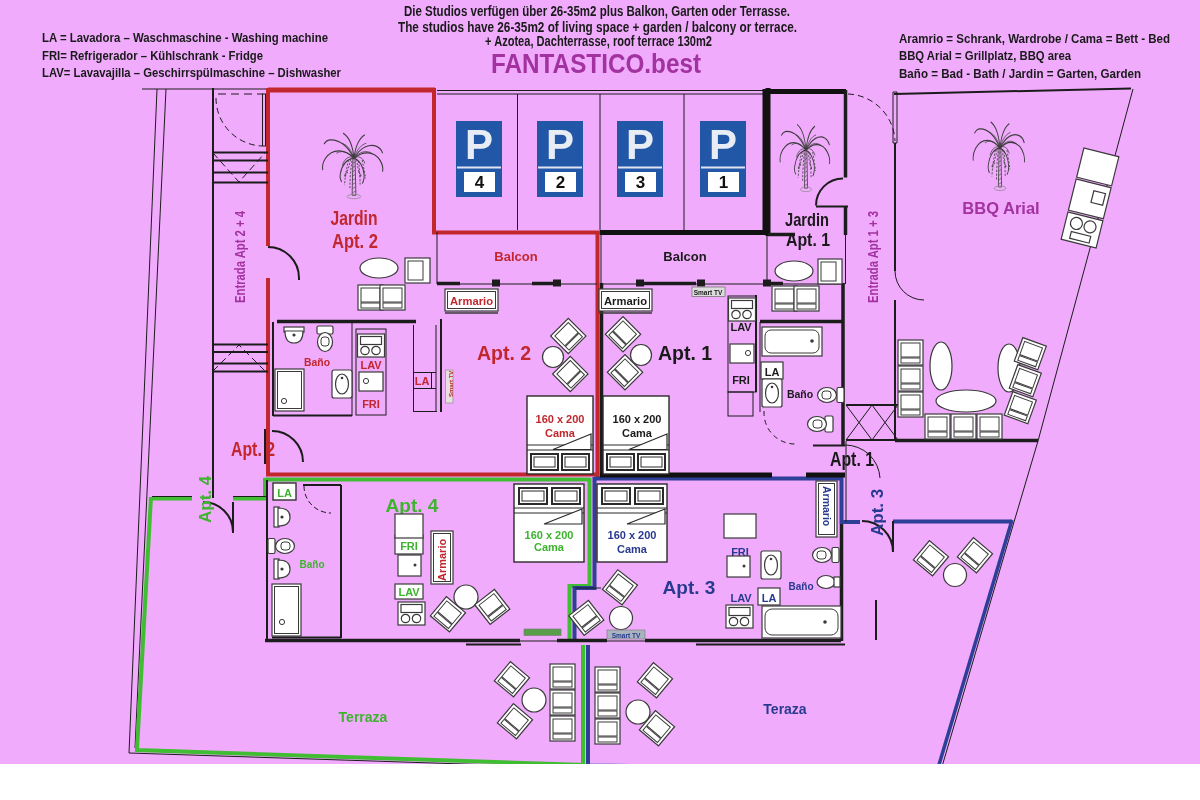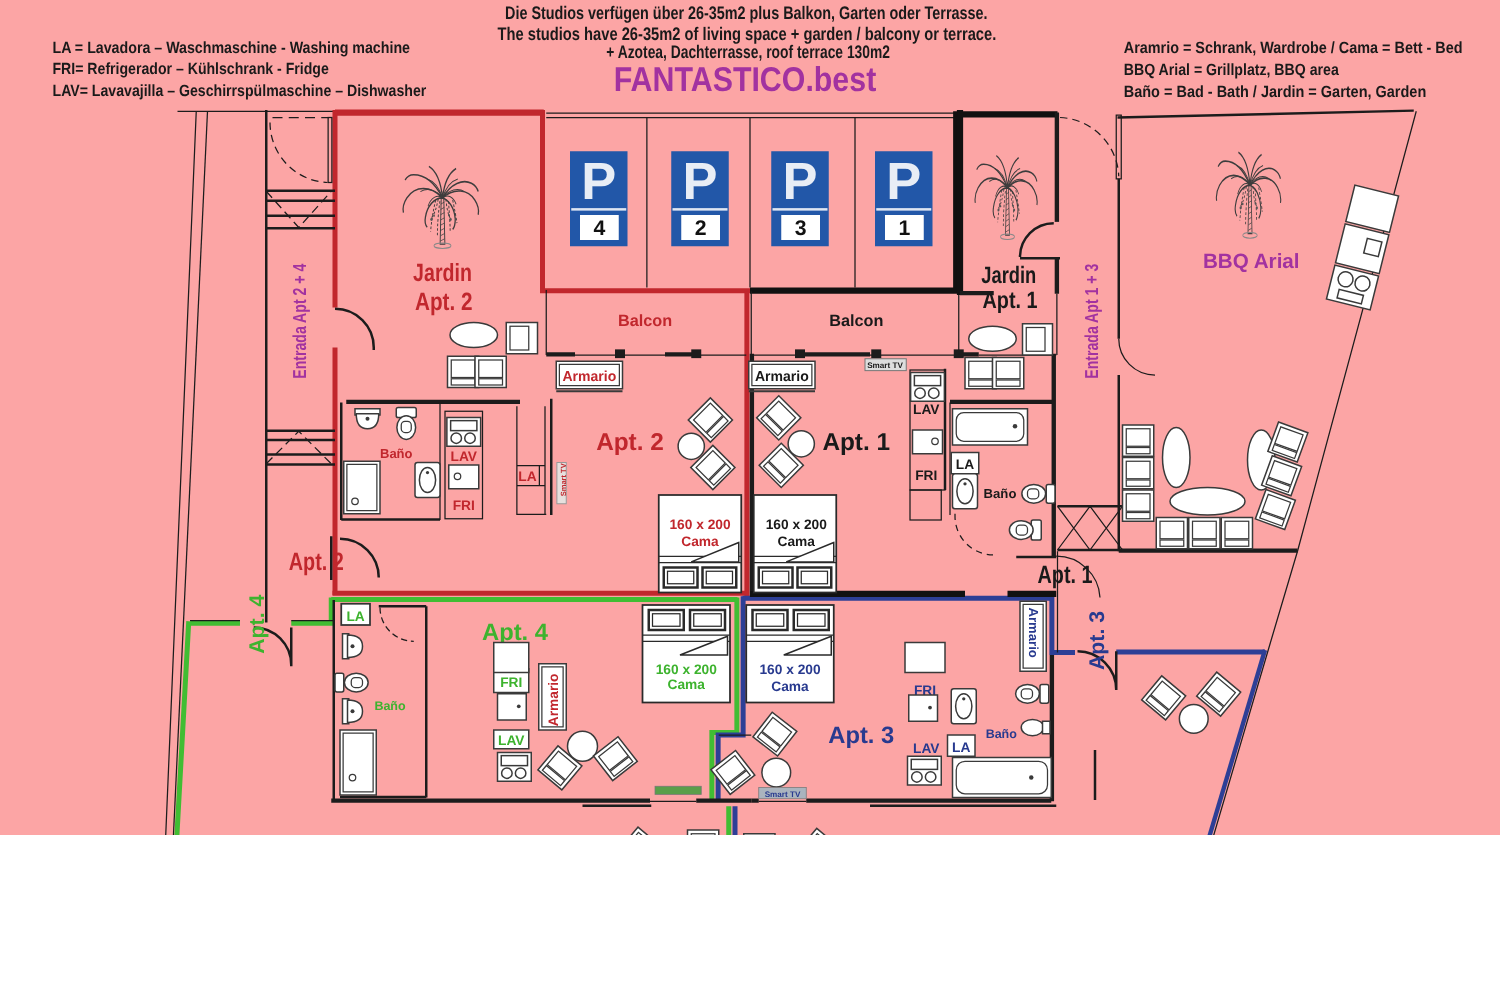--- a/index.html
+++ b/index.html
@@ -1,16 +1,16 @@
 <!DOCTYPE html>
 <html><head>
 <meta charset="utf-8">
 <style>
   html,body{margin:0;padding:0;background:#fff;}
-  #wrap{width:1200px;height:668px;position:relative;overflow:hidden;background:#fca5a5;}
+  #wrap{width:1200px;height:764px;position:relative;overflow:hidden;background:#f0abfc;}
   svg{position:absolute;left:0;top:0;}
   text{font-family:"Liberation Sans",sans-serif;font-weight:bold;}
   .k1{stroke:#1c1c1c;stroke-width:1;fill:none;}
   .k2{stroke:#1c1c1c;stroke-width:2;fill:none;}
   .k3{stroke:#1c1c1c;stroke-width:3.5;fill:none;}
   .k4{stroke:#111;stroke-width:5;fill:none;}
   .f1{stroke:#3a3a3a;stroke-width:1.2;fill:#fff;}
   .red{stroke:#c1272d;fill:none;}
   .grn{stroke:#41bd33;fill:none;}
   .blu{stroke:#2d3f96;fill:none;}

